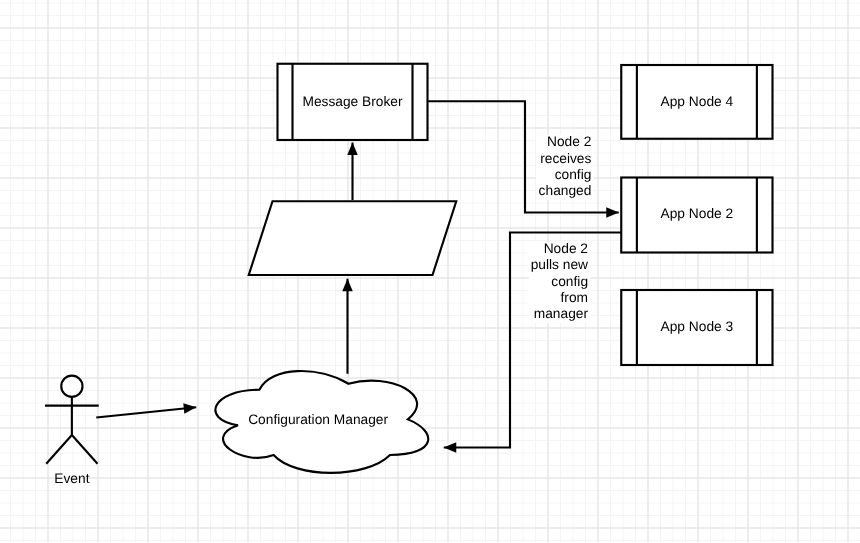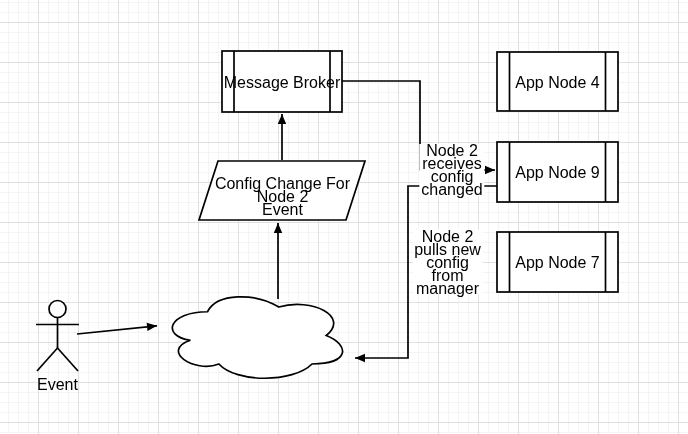--- a/index.html
+++ b/index.html
@@ -40,32 +40,31 @@
   }
   .edge {
     fill: none;
     stroke: #000000;
     stroke-width: 1.7;
   }
   .label {
     position: absolute;
     z-index: 2;
     transform: translate(-50%, -50%);
-    font-size: 16px;
+    font-size: 11px;
     line-height: 13px;
     color: #000000;
-    text-align: center;
+    text-align: right;
     white-space: pre-line;
     pointer-events: none;
   }
   .edge-label {
     background: #ffffff;
     padding: 0 2px;
     pointer-events: auto;
-    margin-top: 36px;
   }
 </style>
 </head>
 <body>
 
 <div class="canvas">
 
   <svg class="diagram-svg" width="688" height="434" viewBox="0 0 688 434">
     <defs>
       <marker id="arrow" markerUnits="userSpaceOnUse" markerWidth="12" markerHeight="12" viewBox="0 0 12 12" refX="11" refY="6" orient="auto">
@@ -123,27 +122,26 @@
       <path class="thin" d="M36,324.5 L79,324.5"></path>
       <path class="thin" d="M57.5,348 L37,371"></path>
       <path class="thin" d="M57.5,348 L78,371"></path>
     </g>
   </svg>
 
   <div class="label" style="left:282px; top:81.5px;">Message Broker</div>
 
   <div class="label" style="left:557.5px; top:81.5px;">App Node 4</div>
 
-  <div class="label" style="left:557.5px; top:172px;">App Node 9</div>
+  <div class="label" style="left:557.5px; top:172px;">App Node 2</div>
 
-  <div class="label" style="left:557.5px; top:262px;">App Node 7</div>
+  <div class="label" style="left:557.5px; top:262px;">App Node 3</div>
 
-  <div class="label" style="left:282.5px; top:195.5px; width:160px;">Config Change For Node 2
-Event</div>
 
+  <div class="label" style="left:254.5px; top:336.5px;">Configuration Manager</div>
 
   <div class="label" style="left:57.5px; top:384px;">Event</div>
 
   <div class="label edge-label" style="left:452px; top:133.5px;">Node 2
 receives
 config
 changed</div>
 
   <div class="label edge-label" style="left:447.5px; top:225.5px;">Node 2
 pulls new

